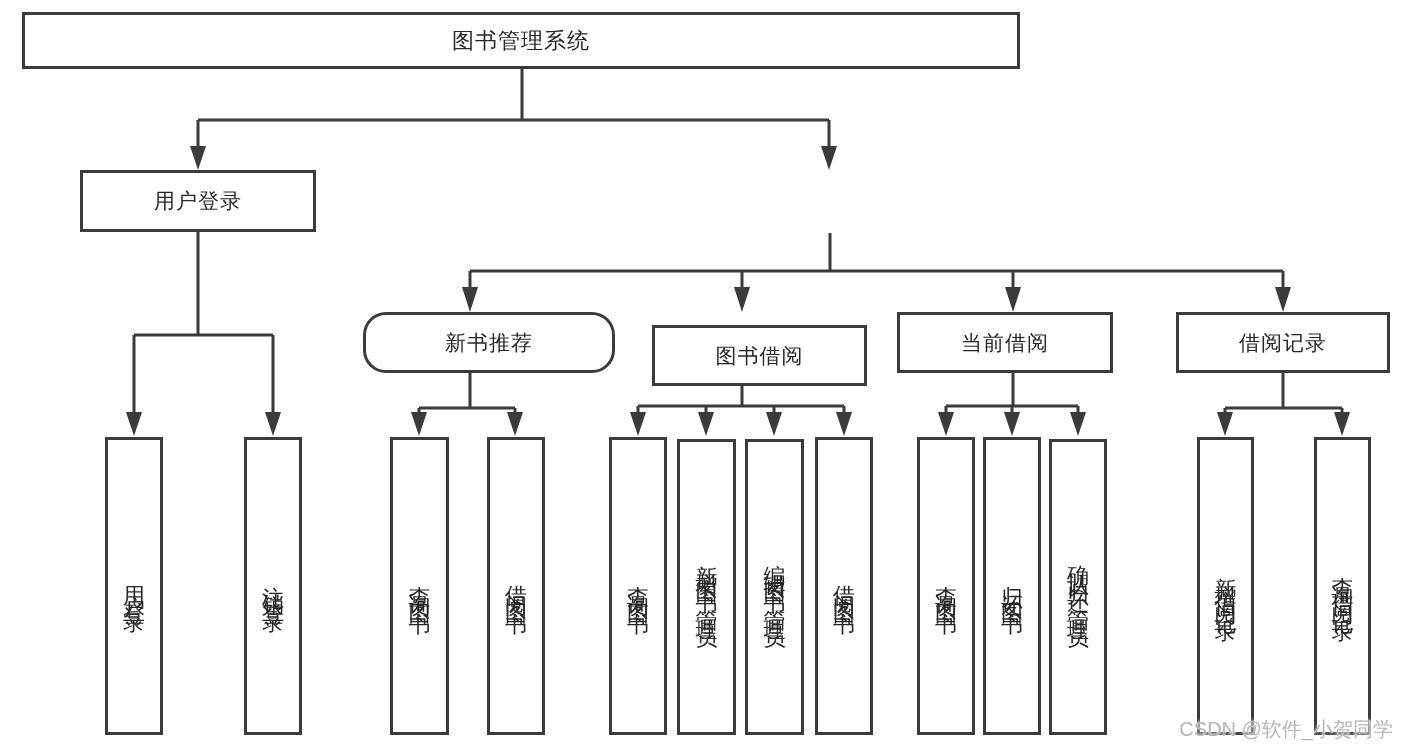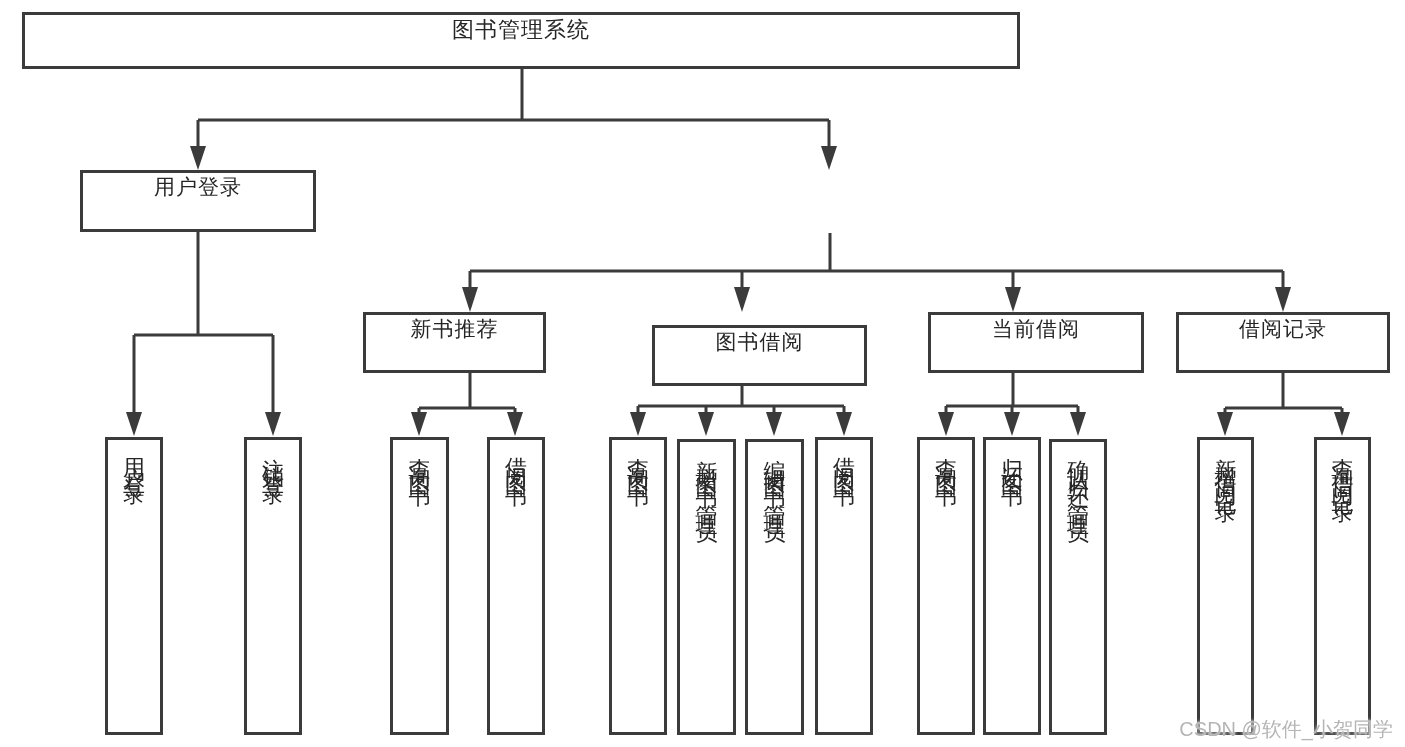--- a/index.html
+++ b/index.html
@@ -21,20 +21,21 @@
     top: 0;
     width: 1405px;
     height: 747px;
   }
   .node {
     position: absolute;
     box-sizing: border-box;
     border: 3px solid #3b3b3b;
     background: #ffffff;
     display: flex;
+    align-items: center;
     justify-content: center;
   }
   .node .lbl {
     color: #262626;
     white-space: nowrap;
   }
   .node.h .lbl {
     font-size: 21px;
     letter-spacing: 1px;
   }
@@ -107,27 +108,27 @@
   </svg>
 
   <div class="node h root" style="left:22px; top:12px; width:998px; height:57px;">
     <span class="lbl">图书管理系统</span>
   </div>
 
   <div class="node h" style="left:80px; top:170px; width:236px; height:62px;">
     <span class="lbl">用户登录</span>
   </div>
 
-  <div class="node h" style="left:363px; top:312px; width:183px; height:61px;">
+  <div class="node h" style="left:363px; top:312px; width:252px; height:61px;border-radius:23px;">
     <span class="lbl">新书推荐</span>
   </div>
   <div class="node h" style="left:652px; top:312px; width:215px; height:61px;margin-top:13px;">
     <span class="lbl">图书借阅</span>
   </div>
-  <div class="node h" style="left:928px; top:312px; width:216px; height:61px;">
+  <div class="node h" style="left:897px; top:312px; width:216px; height:61px;">
     <span class="lbl">当前借阅</span>
   </div>
   <div class="node h" style="left:1176px; top:312px; width:214px; height:61px;">
     <span class="lbl">借阅记录</span>
   </div>
 
   <div class="node v" style="left:105px; top:437px; width:58px; height:298px;">
     <span class="lbl">用户登录</span>
   </div>
   <div class="node v" style="left:244px; top:437px; width:58px; height:298px;">

